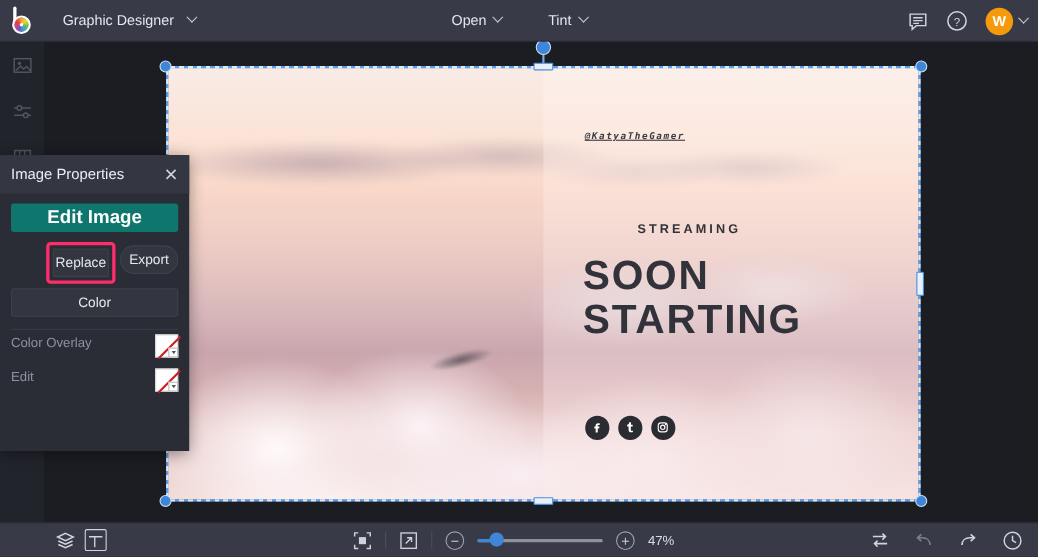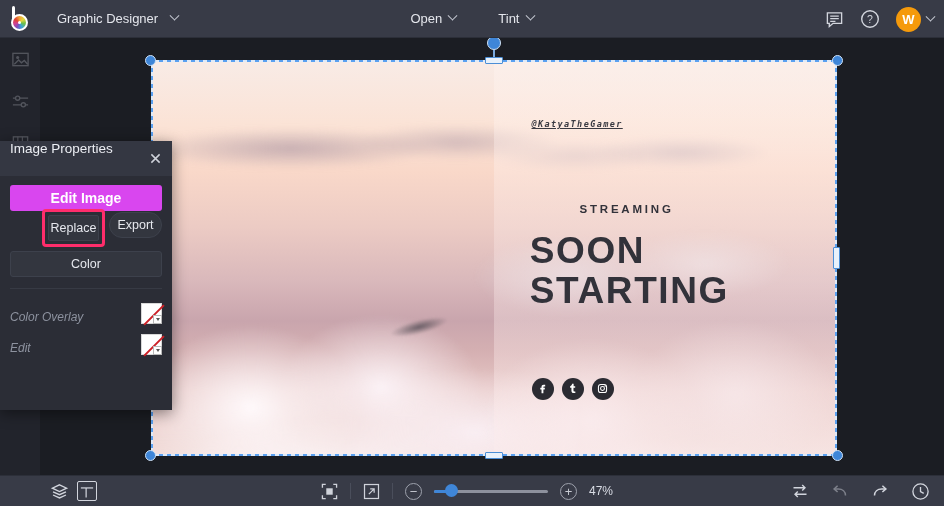--- a/index.html
+++ b/index.html
@@ -280,41 +280,41 @@
   .panel {
     position: absolute; left: 0; top: 141px;
     width: 172px; height: 269px;
     background: #2b2d36;
     box-shadow: 0 3px 14px rgba(0,0,0,.45);
     z-index: 30;
   }
   .panel-head {
     position: relative;
     height: 35px;
-    display: flex; 
+    display: flex; align-items: center;
     padding: 0 10px;
     background: #343742;
     color: #eceef3;
     font-size: 13.5px;
   }
   .panel-close {
     position: absolute; right: 9px; top: 50%; transform: translateY(-50%);
     color: #c9ccd6; font-size: 14px; cursor: pointer;
     width: 16px; height: 16px; display: flex; align-items: center; justify-content: center;
   }
   .panel-body { padding: 9px 10px 0 10px; }
   .btn-green {
     width: 100%; height: 26px;
-    background: #d946ef; color: #ffffff;
+    background: #0f766e; color: #ffffff;
     border: none; border-radius: 3px;
-    font-size: 14px; font-weight: bold;
+    font-size: 17px; font-weight: bold;
     font-family: "Liberation Sans", sans-serif;
     cursor: pointer;
   }
-  .row2 { display: flex; gap: 7px; margin-top: 1px; padding-left: 35px; }
+  .row2 { display: flex; gap: 7px; margin-top: 12px; padding-left: 35px; }
   .btn-dark {
     flex: 1; height: 26px;
     background: #33363f; color: #e6e8ee;
     border: 1px solid #3d414c; border-radius: 13px;
     font-size: 12.5px;
     font-family: "Liberation Sans", sans-serif;
     cursor: pointer;
     display: flex; align-items: center; justify-content: center;
   }
   .btn-wide {
@@ -331,23 +331,22 @@
     flex: 1;
     padding: 3px;
     border: 3px solid #ff2d6b;
     border-radius: 4px;
     margin: -3px;
     display: flex;
   }
   .hl .btn-dark { border-radius: 2px; }
   .divider { height: 1px; background: #373a44; margin: 11px 0 4px; }
   .prop-row {
-    display: flex; align-items: flex-end; justify-content: space-between;
+    display: flex; align-items: flex-start; justify-content: space-between;
     height: 31px;
-    font-style: italic;
   }
   .prop-label { color: #8d929f; font-size: 12px; }
   .swatch {
     position: relative;
     width: 21px; height: 21px;
     background: #ffffff;
     border: 1px solid #d8d8d8;
     cursor: pointer;
   }
   .swatch .slash {

